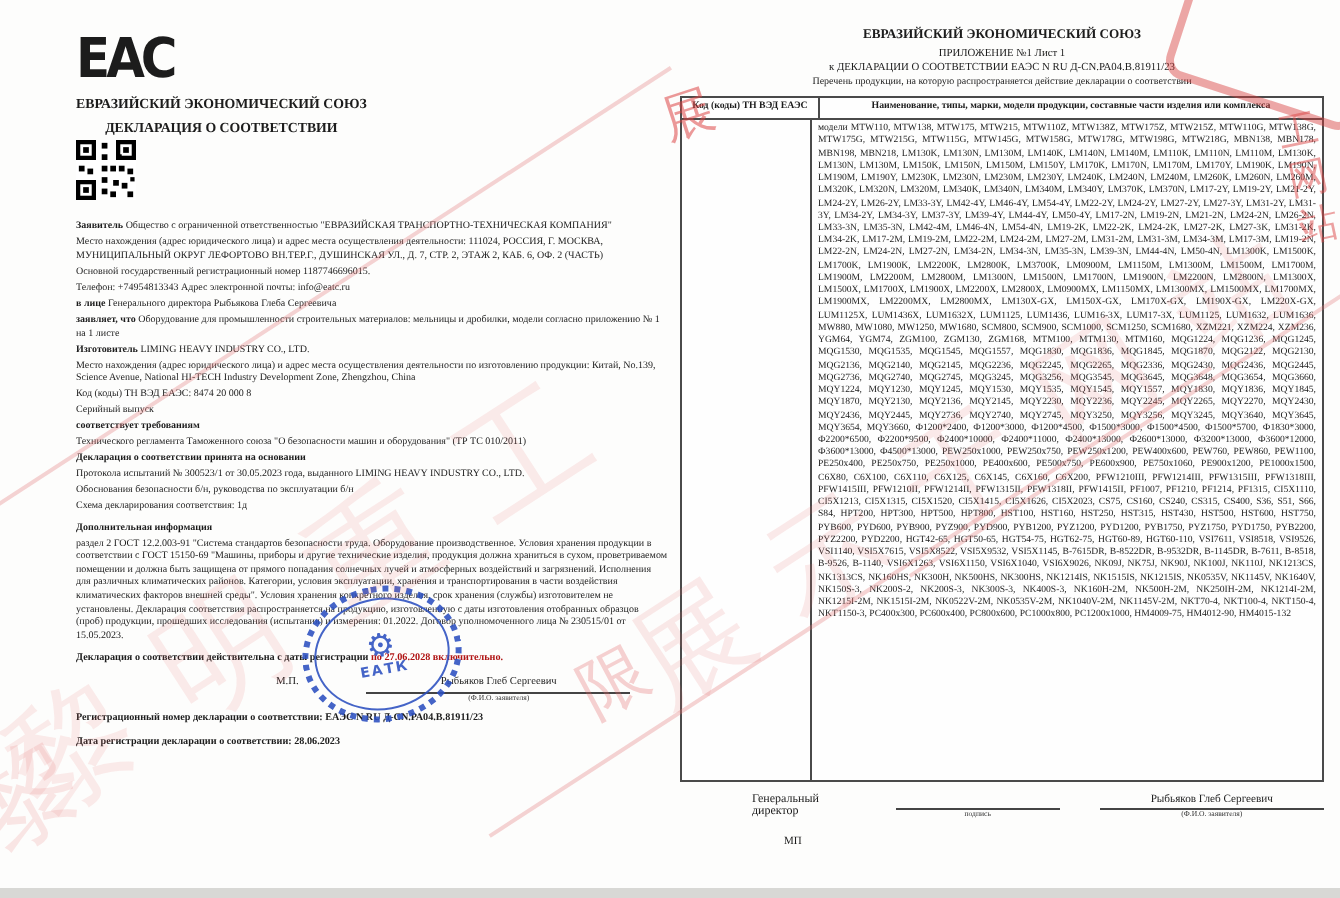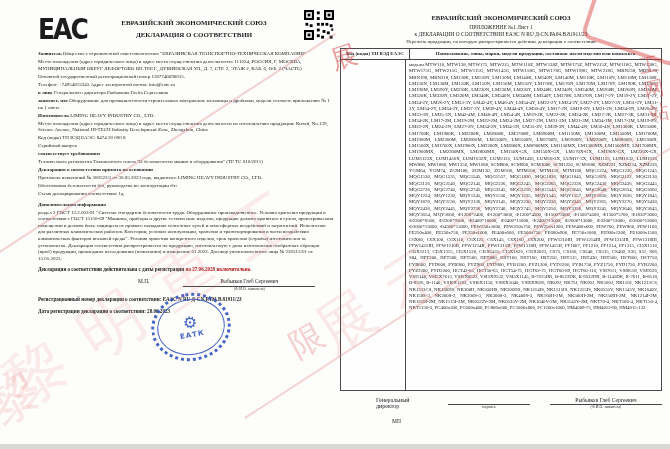--- a/index.html
+++ b/index.html
@@ -16,21 +16,21 @@
   .wm-f{left:-14px;top:362px;font-size:54px;color:rgba(228,106,106,.16);transform:rotate(-30deg);}
   .wm-frame{position:absolute;right:-20px;top:-24px;width:92px;height:70px;border:4px solid rgba(214,60,60,.45);
         border-radius:10px;transform:rotate(18deg);z-index:5;pointer-events:none;}
   .wm-line{position:absolute;height:1.5px;background:rgba(226,120,120,.32);width:430px;
         transform:rotate(-33deg);z-index:5;pointer-events:none;}
   .wm-l1{left:-60px;top:150px;}
   .wm-l2{left:210px;top:300px;}
   .wm-l3{left:420px;top:170px;}
   
   .page-left{position:absolute;left:38px;top:10px;width:296px;z-index:2;}
-  .lp-header{display:flex;align-items:flex-start;}
+  .lp-header{display:flex;align-items:flex-start;flex-direction:column;}
   .eac-logo{width:46px;font-family:"DejaVu Sans",sans-serif;font-weight:900;font-size:25px;
         letter-spacing:-2px;line-height:1;padding-top:5px;transform:scaleY(1.1);transform-origin:top left;}
   .lp-title{flex:1;text-align:center;font-weight:bold;font-size:6.9px;line-height:1.7;padding-top:7px;}
   .qr{width:30px;height:30px;flex:0 0 30px;}
   .lp-body{margin-top:11px;font-size:5px;line-height:1.32;}
   .ln{margin:1.4px 0;}
   .b{font-weight:bold;}
   .validity{font-weight:bold;font-size:5.1px;margin-top:4px;}
   .validity .red{color:#b01414;}
   .sigrow{display:flex;align-items:flex-start;margin-top:5px;margin-left:100px;gap:34px;}

